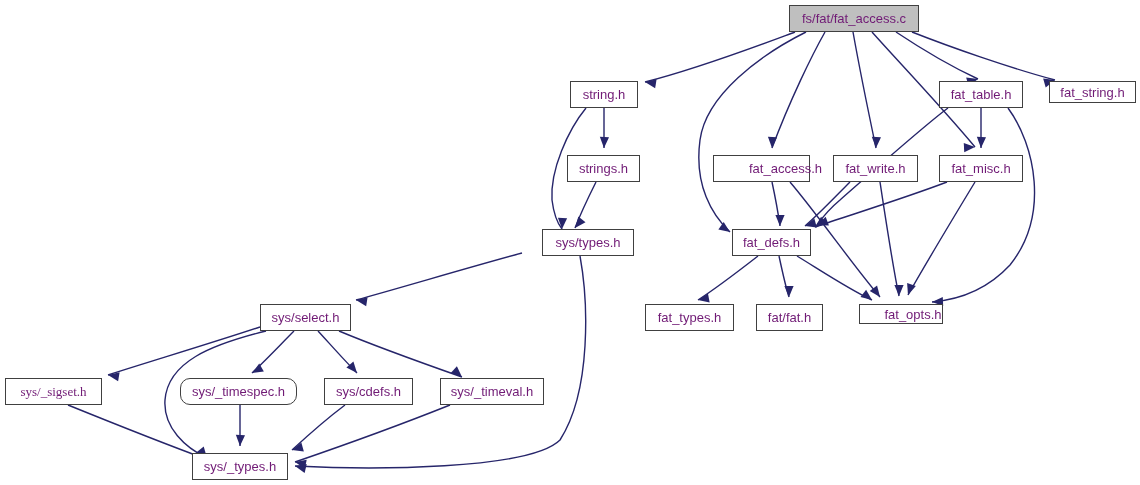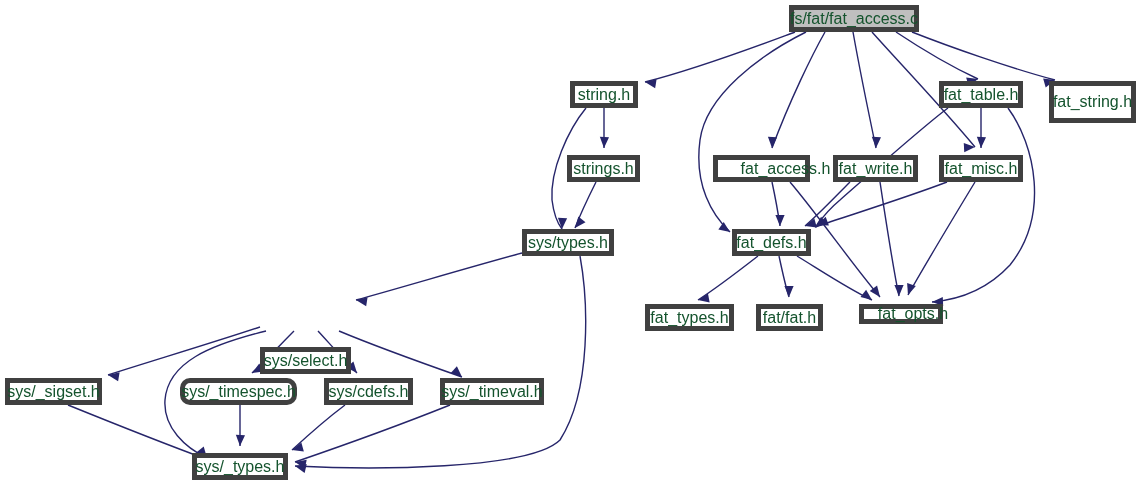--- a/index.html
+++ b/index.html
@@ -17,24 +17,24 @@
   #graph-svg {
     position: absolute;
     top: 0;
     left: 0;
     width: 1140px;
     height: 485px;
   }
   .node-box {
     position: absolute;
     box-sizing: border-box;
-    border: 5px solid #1d4ed8;
+    border: 1px solid #1d4ed8;
     background: #ffffff;
-    color: #14532d;
-    font-size: 16px;
+    color: #701a75;
+    font-size: 13px;
     line-height: 1;
     display: flex;
     align-items: center;
     justify-content: center;
     white-space: nowrap;
     z-index: 5;
   }
   .node-box.root {
     background: #bfbfbf;
     border-color: #404040;
@@ -129,54 +129,54 @@
   <div id="nodes-layer">
       <div class="node-box root" style="left: 789px; top: 5px; width: 130px; height: 27px; background: rgb(191, 191, 191); border-color: rgb(64, 64, 64);">
         <span class="node-label">fs/fat/fat_access.c</span>
       </div>
       <div class="node-box" style="left: 570px; top: 81px; width: 68px; height: 27px; background: rgb(255, 255, 255); border-color: rgb(64, 64, 64);">
         <span class="node-label">string.h</span>
       </div>
       <div class="node-box" style="left: 939px; top: 81px; width: 84px; height: 27px; background: rgb(255, 255, 255); border-color: rgb(64, 64, 64);">
         <span class="node-label">fat_table.h</span>
       </div>
-      <div class="node-box" style="left: 1049px; top: 81px; width: 87px; height: 42px; background: rgb(255, 255, 255); border-color: rgb(64, 64, 64);">
+      <div class="node-box" style="left: 1049px; top: 81px; width: 87px; height: 22px; background: rgb(255, 255, 255); border-color: rgb(64, 64, 64);">
         <span class="node-label">fat_string.h</span>
       </div>
       <div class="node-box" style="left: 567px; top: 155px; width: 73px; height: 27px; background: rgb(255, 255, 255); border-color: rgb(64, 64, 64);">
         <span class="node-label">strings.h</span>
       </div>
       <div class="node-box" style="left: 713px; top: 155px; width: 97px; height: 27px; background: rgb(255, 255, 255); border-color: rgb(64, 64, 64); padding-left: 48px;">
         <span class="node-label">fat_access.h</span>
       </div>
       <div class="node-box" style="left: 833px; top: 155px; width: 85px; height: 27px; background: rgb(255, 255, 255); border-color: rgb(64, 64, 64);">
         <span class="node-label">fat_write.h</span>
       </div>
       <div class="node-box" style="left: 939px; top: 155px; width: 84px; height: 27px; background: rgb(255, 255, 255); border-color: rgb(64, 64, 64);">
         <span class="node-label">fat_misc.h</span>
       </div>
-      <div class="node-box" style="left: 522px; top: 229px; width: 92px; height: 27px; background: rgb(255, 255, 255); border-color: rgb(64, 64, 64);">
+      <div class="node-box" style="left: 542px; top: 229px; width: 92px; height: 27px; background: rgb(255, 255, 255); border-color: rgb(64, 64, 64);">
         <span class="node-label">sys/types.h</span>
       </div>
       <div class="node-box" style="left: 732px; top: 229px; width: 79px; height: 27px; background: rgb(255, 255, 255); border-color: rgb(64, 64, 64);">
         <span class="node-label">fat_defs.h</span>
       </div>
-      <div class="node-box" style="left: 260px; top: 304px; width: 91px; height: 27px; background: rgb(255, 255, 255); border-color: rgb(64, 64, 64); margin-top: 43px;">
+      <div class="node-box" style="left: 260px; top: 304px; width: 91px; height: 27px; background: rgb(255, 255, 255); border-color: rgb(64, 64, 64);">
         <span class="node-label">sys/select.h</span>
       </div>
       <div class="node-box" style="left: 645px; top: 304px; width: 89px; height: 27px; background: rgb(255, 255, 255); border-color: rgb(64, 64, 64);">
         <span class="node-label">fat_types.h</span>
       </div>
       <div class="node-box" style="left: 756px; top: 304px; width: 67px; height: 27px; background: rgb(255, 255, 255); border-color: rgb(64, 64, 64);">
         <span class="node-label">fat/fat.h</span>
       </div>
       <div class="node-box" style="left: 859px; top: 304px; width: 84px; height: 20px; background: rgb(255, 255, 255); border-color: rgb(64, 64, 64); padding-left: 24px;">
         <span class="node-label">fat_opts.h</span>
       </div>
-      <div class="node-box" style="left: 5px; top: 378px; width: 97px; height: 27px; background: rgb(255, 255, 255); border-color: rgb(64, 64, 64);">
+      <div class="node-box" style="left: 5px; top: 378px; width: 97px; height: 27px; background: rgb(255, 255, 255); border-color: rgb(64, 64, 64); font-family: Liberation Serif, serif;">
         <span class="node-label">sys/_sigset.h</span>
       </div>
       <div class="node-box" style="left: 180px; top: 378px; width: 117px; height: 27px; background: rgb(255, 255, 255); border-color: rgb(64, 64, 64); border-radius: 10px;">
         <span class="node-label">sys/_timespec.h</span>
       </div>
       <div class="node-box" style="left: 324px; top: 378px; width: 89px; height: 27px; background: rgb(255, 255, 255); border-color: rgb(64, 64, 64);">
         <span class="node-label">sys/cdefs.h</span>
       </div>
       <div class="node-box" style="left: 440px; top: 378px; width: 104px; height: 27px; background: rgb(255, 255, 255); border-color: rgb(64, 64, 64);">
         <span class="node-label">sys/_timeval.h</span>

